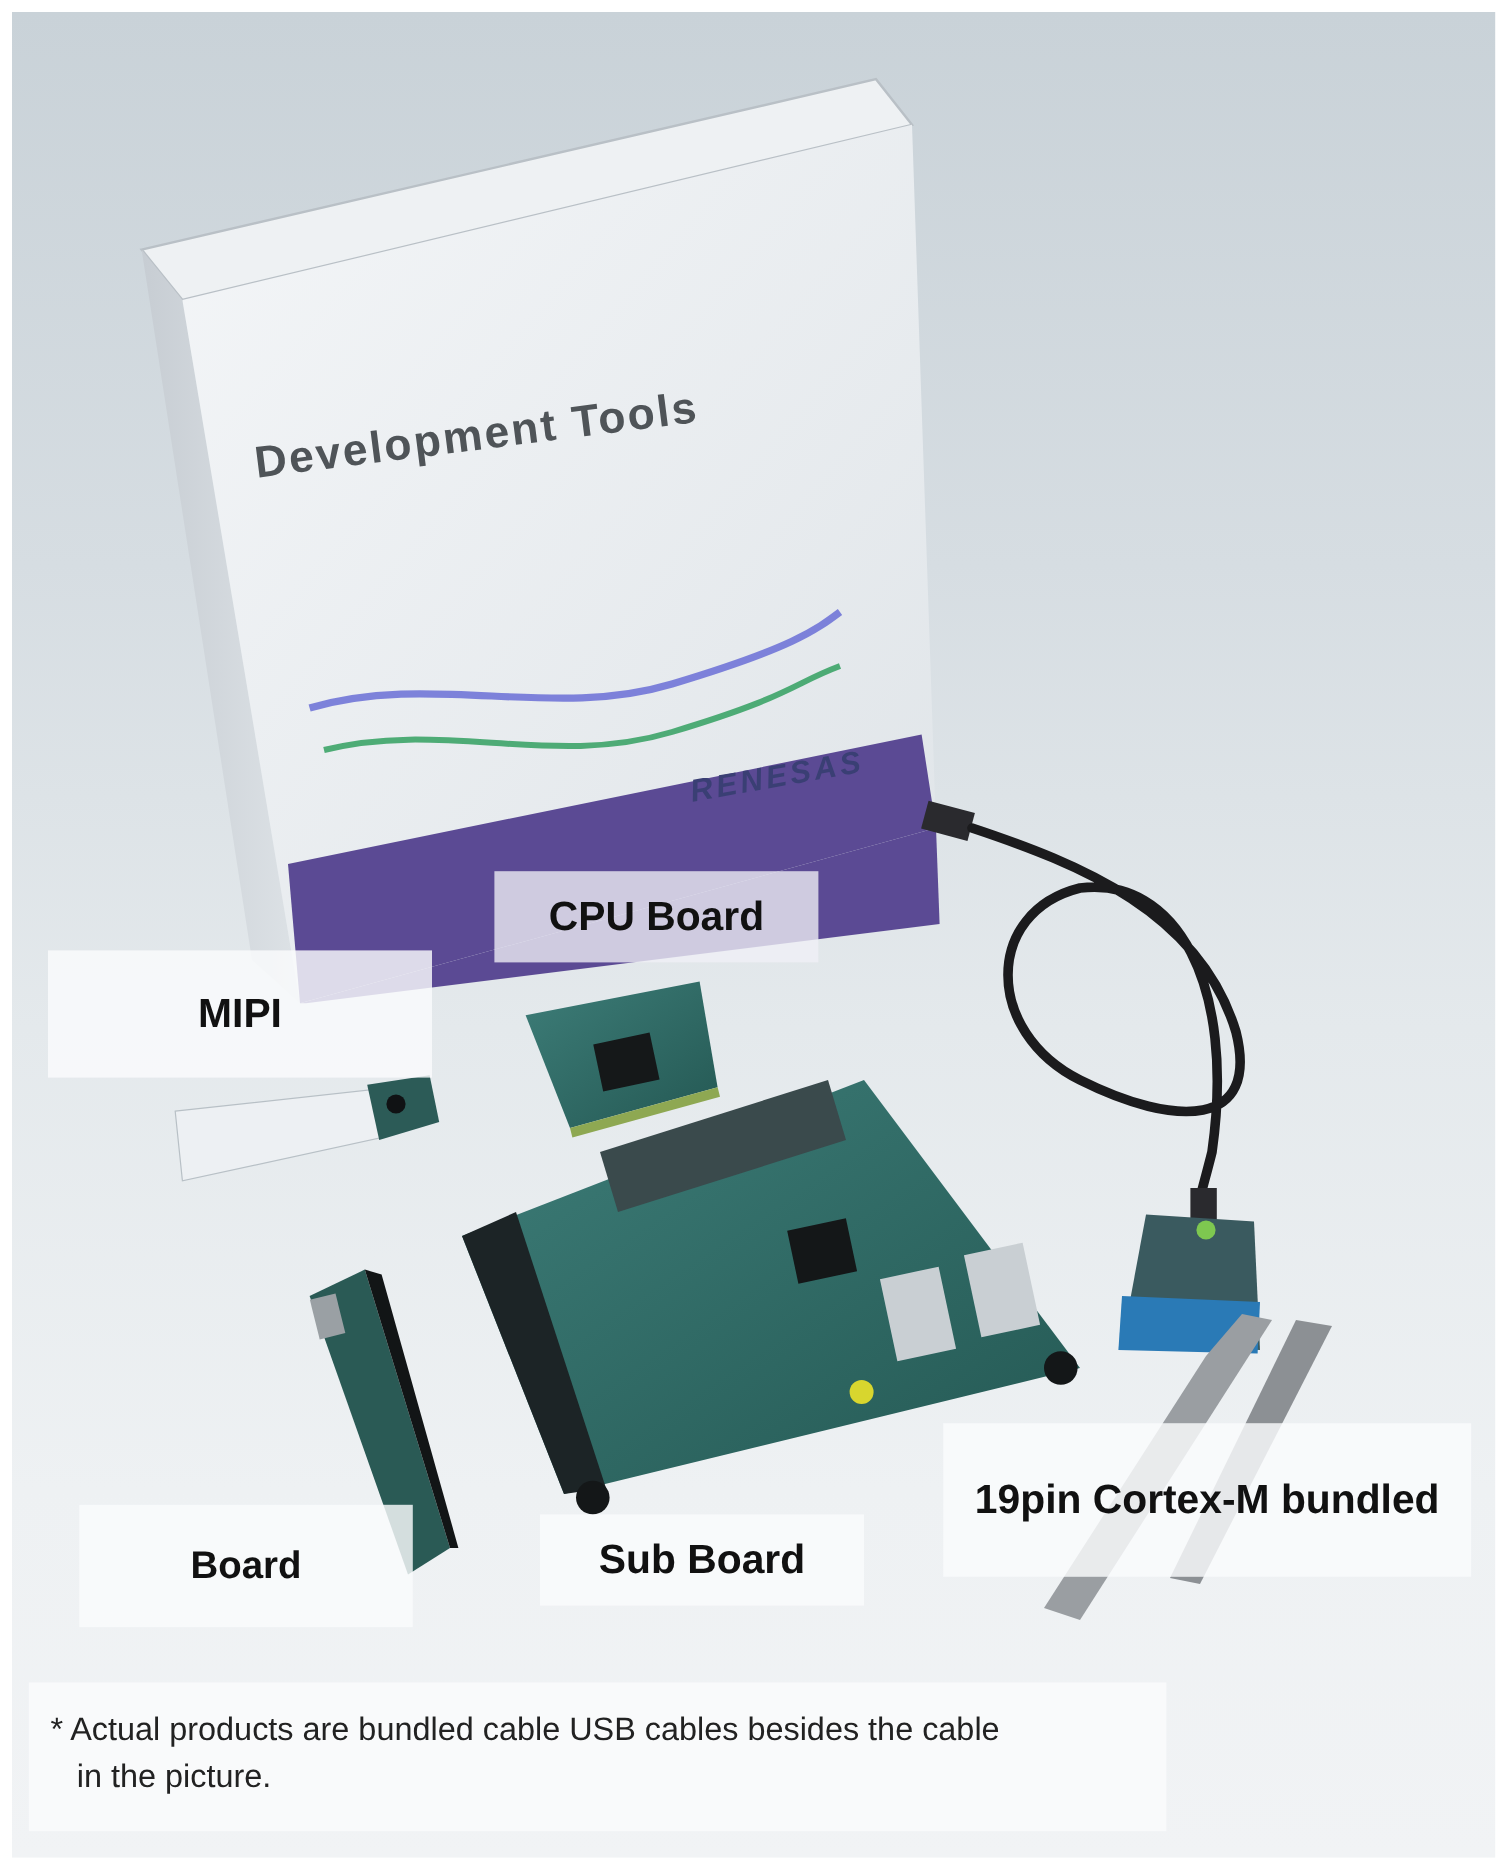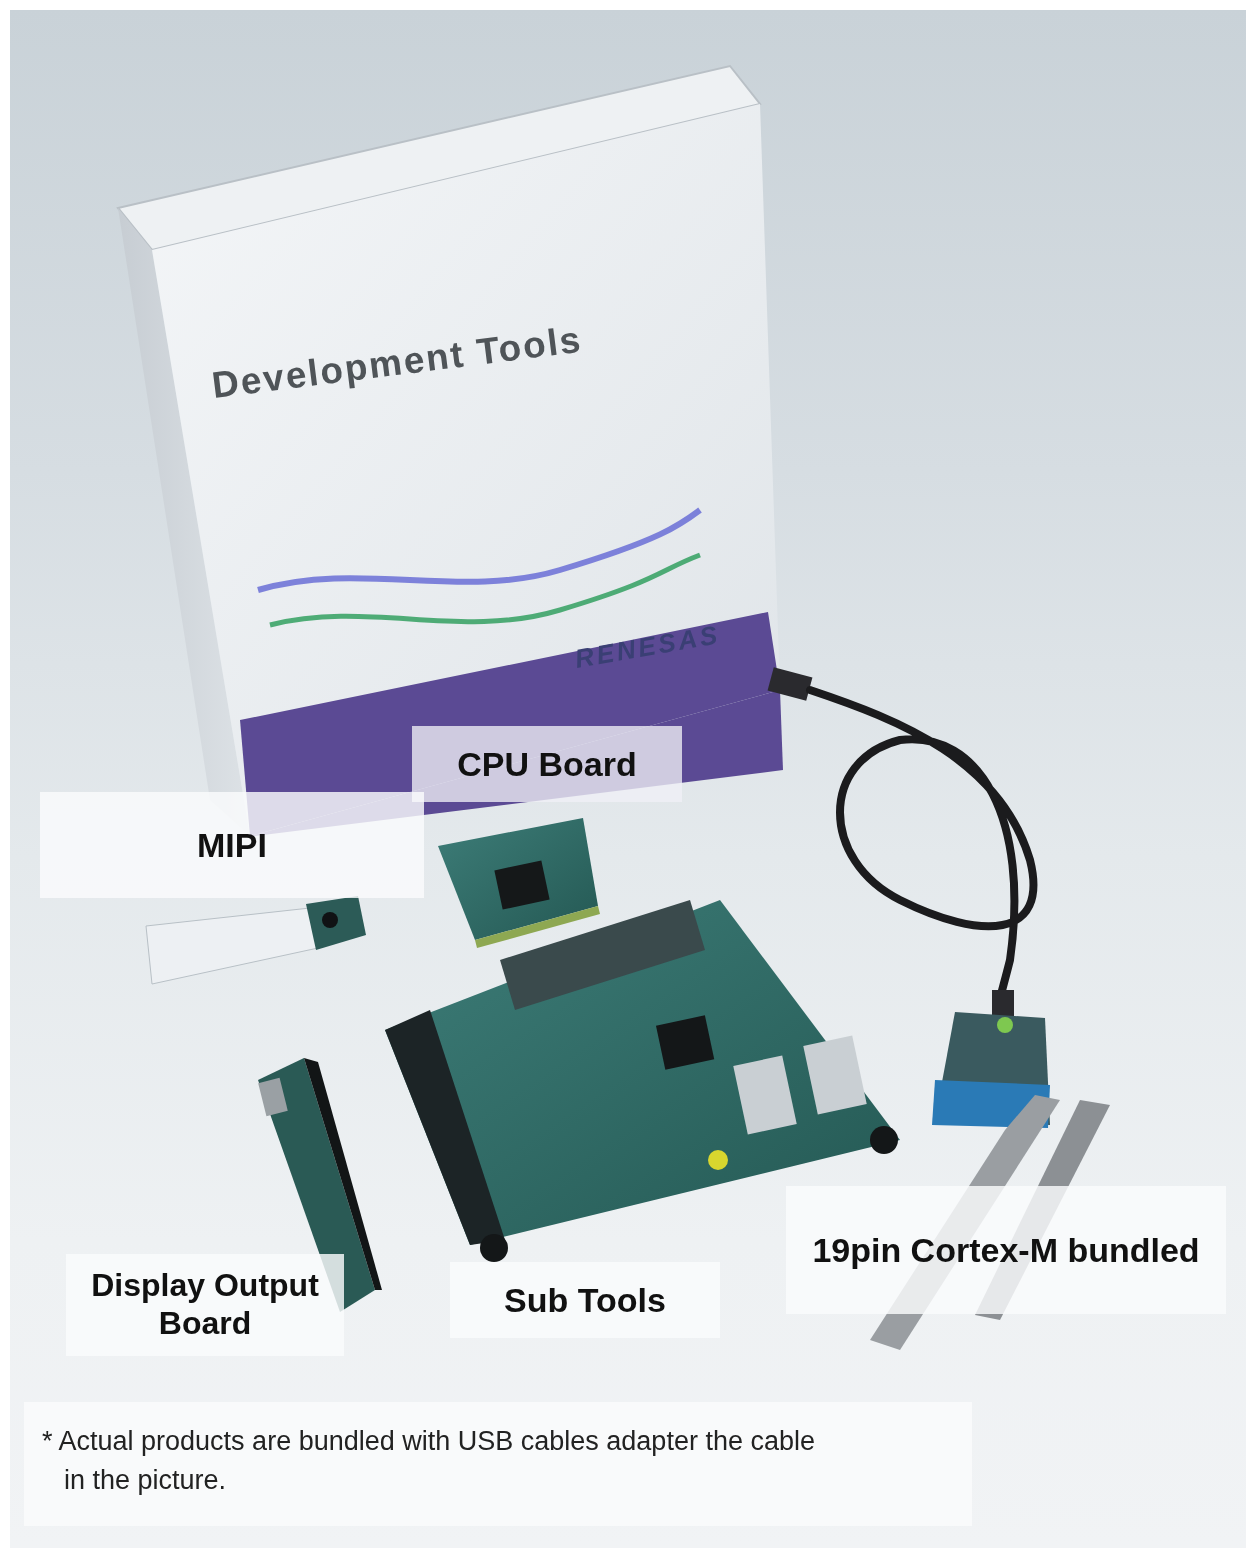--- a/index.html
+++ b/index.html
@@ -107,33 +107,32 @@
   </svg>
 
   <div class="box-title">Development Tools</div>
   <div class="brand">RENESAS</div>
 </div>
 
 <div class="label cpu" style="left:412px; top:726px; width:270px; height:76px; font-size:34px;">
   <span>CPU Board</span>
 </div>
 
-<div class="label" style="left:40px; top:792px; width:384px; height:106px; font-size:34px;">
+<div class="label" style="left:40px; top:792px; width:320px; height:106px; font-size:34px;">
   <span>MIPI</span>
 </div>
 
 <div class="label thin" style="left:66px; top:1254px; width:278px; height:102px; font-size:32px; font-weight:600;">
-  <span>Display Output</span>
   <span>Board</span>
 </div>
 
 <div class="label" style="left:450px; top:1262px; width:270px; height:76px; font-size:34px;">
-  <span>Sub Tools</span>
+  <span>Sub Board</span>
 </div>
 
 <div class="label" style="left:786px; top:1186px; width:440px; height:128px; font-size:34px;">
   <span>19pin Cortex-M bundled</span>
 </div>
 
 <div class="note" style="left:24px; top:1402px; width:948px; height:124px;">
-  <span>* Actual products are bundled with USB cables adapter the cable</span>
+  <span>* Actual products are bundled cable USB cables besides the cable</span>
   <span style="padding-left:22px;">in the picture.</span>
 </div>
 
 </body></html>

